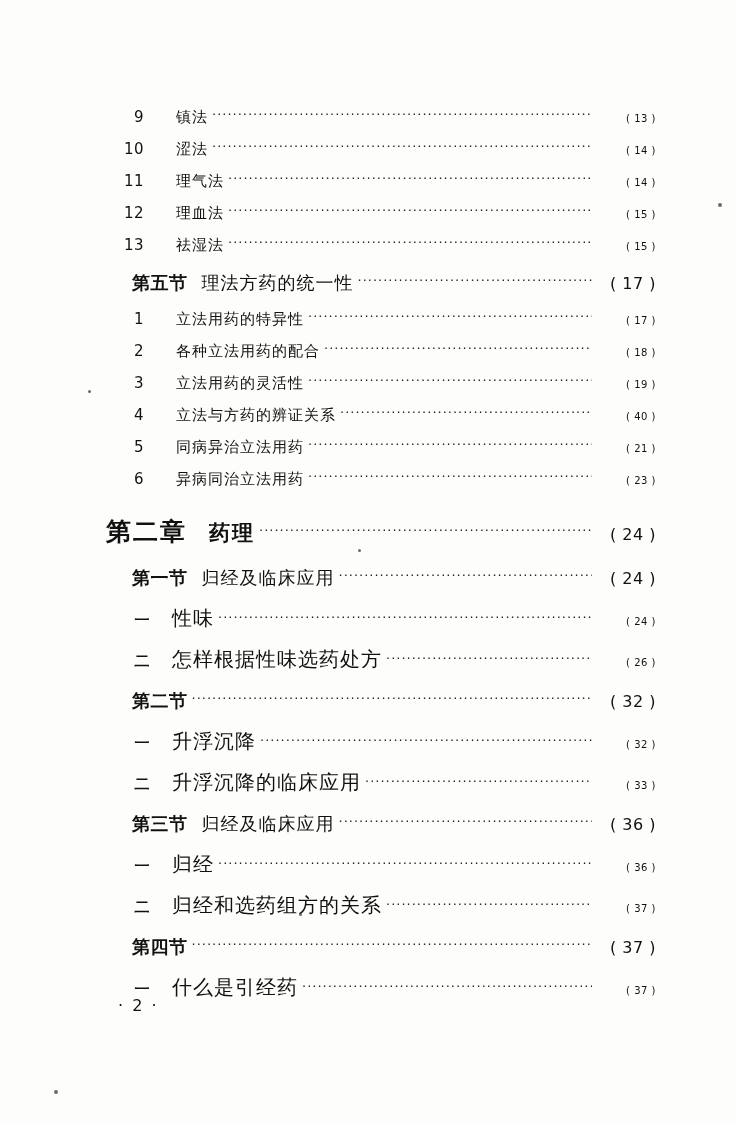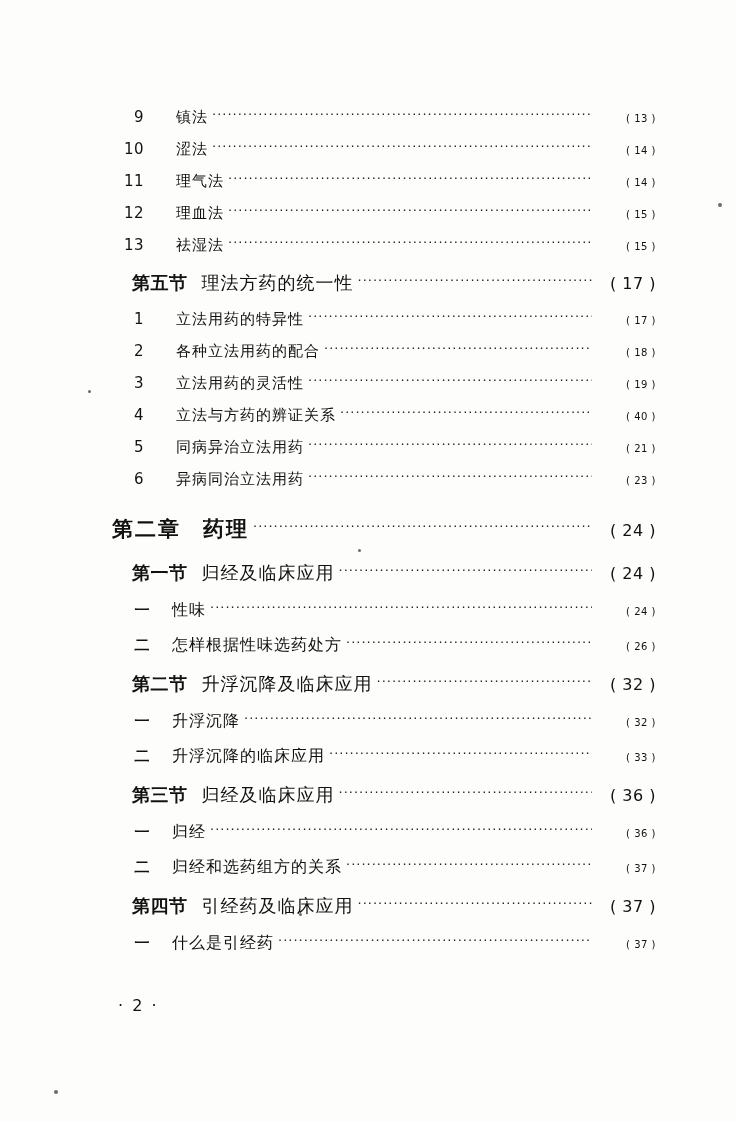--- a/index.html
+++ b/index.html
@@ -115,22 +115,22 @@
   .lvl-section .leader { top: -4px; }
   .lvl-section .pagenum { font-size: 16px; }
 
   
   .lvl-chapter {
     margin-top: 26px;
     margin-bottom: 18px;
   }
   .lvl-chapter .num {
     width: auto;
-    margin-left: 16px;
-    font-size: 21px;
+    margin-left: 10px;
+    font-size: 25px;
     font-weight: bold;
     letter-spacing: 2px;
   }
   .lvl-chapter .label {
     margin-left: 22px;
     font-size: 21px;
     font-weight: bold;
     letter-spacing: 2px;
   }
   .lvl-chapter .leader { top: -5px; }
@@ -141,21 +141,21 @@
     margin-bottom: 14px;
   }
   .lvl-sub .num {
     width: 28px;
     margin-left: 26px;
     font-size: 15px;
     font-weight: bold;
   }
   .lvl-sub .label {
     margin-left: 22px;
-    font-size: 16px;
+    font-size: 20px;
   }
 
   
   .folio {
     position: absolute;
     left: 118px;
     top: 996px;
     font-size: 16px;
     letter-spacing: 2px;
     color: #111;
@@ -266,21 +266,20 @@
         <span class="pagenum">( 24 )</span>
       </div>
       <div class="row lvl-sub">
         <span class="num">二</span>
         <span class="label">怎样根据性味选药处方</span>
         <span class="leader"></span>
         <span class="pagenum">( 26 )</span>
       </div>
       <div class="row lvl-section">
         <span class="num">第二节</span>
-        <span class="label">升浮沉降及临床应用</span>
         <span class="leader"></span>
         <span class="pagenum">( 32 )</span>
       </div>
       <div class="row lvl-sub">
         <span class="num">一</span>
         <span class="label">升浮沉降</span>
         <span class="leader"></span>
         <span class="pagenum">( 32 )</span>
       </div>
       <div class="row lvl-sub">
@@ -302,21 +301,20 @@
         <span class="pagenum">( 36 )</span>
       </div>
       <div class="row lvl-sub">
         <span class="num">二</span>
         <span class="label">归经和选药组方的关系</span>
         <span class="leader"></span>
         <span class="pagenum">( 37 )</span>
       </div>
       <div class="row lvl-section">
         <span class="num">第四节</span>
-        <span class="label">引经药及临床应用</span>
         <span class="leader"></span>
         <span class="pagenum">( 37 )</span>
       </div>
       <div class="row lvl-sub">
         <span class="num">一</span>
         <span class="label">什么是引经药</span>
         <span class="leader"></span>
         <span class="pagenum">( 37 )</span>
       </div>
     </div>

